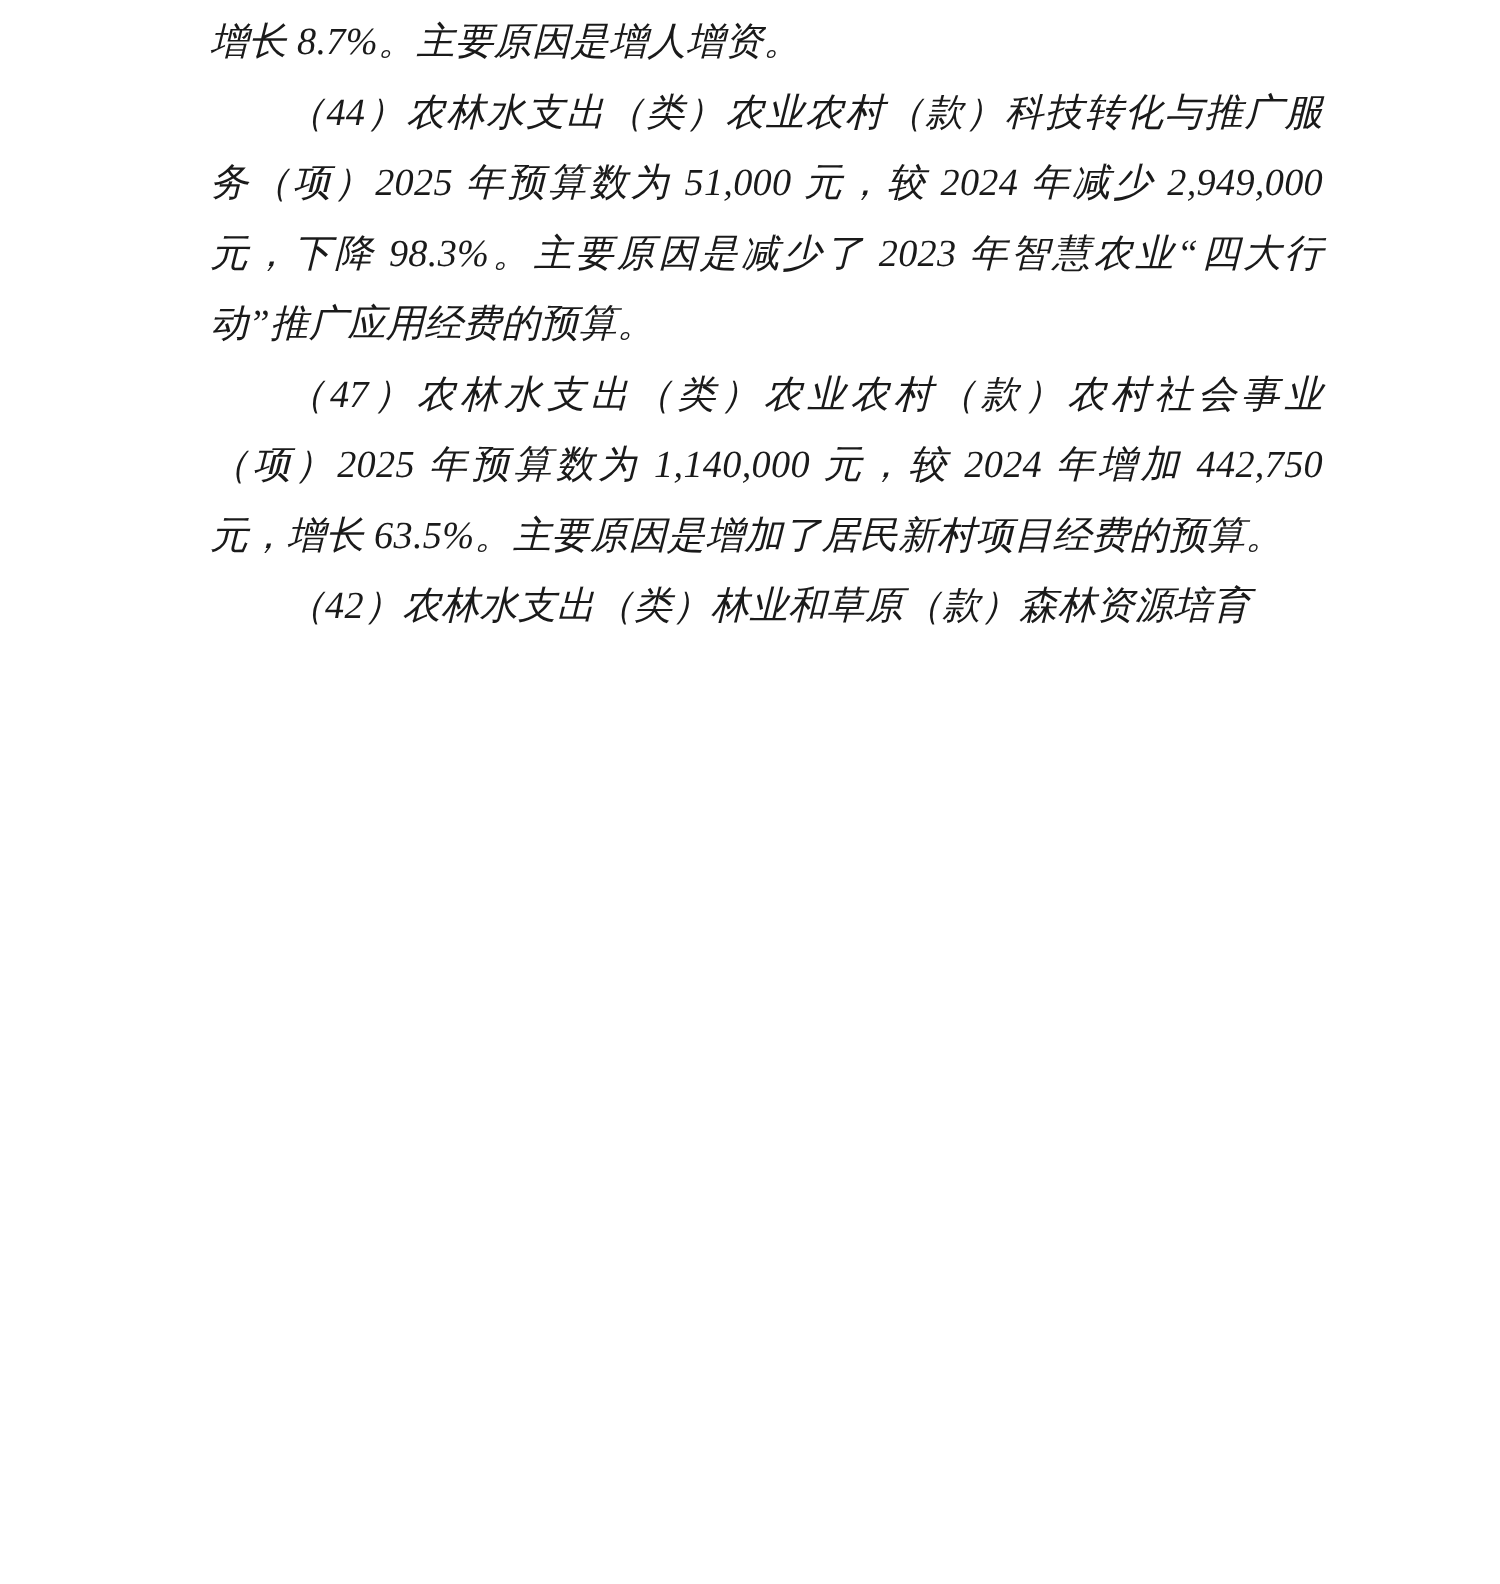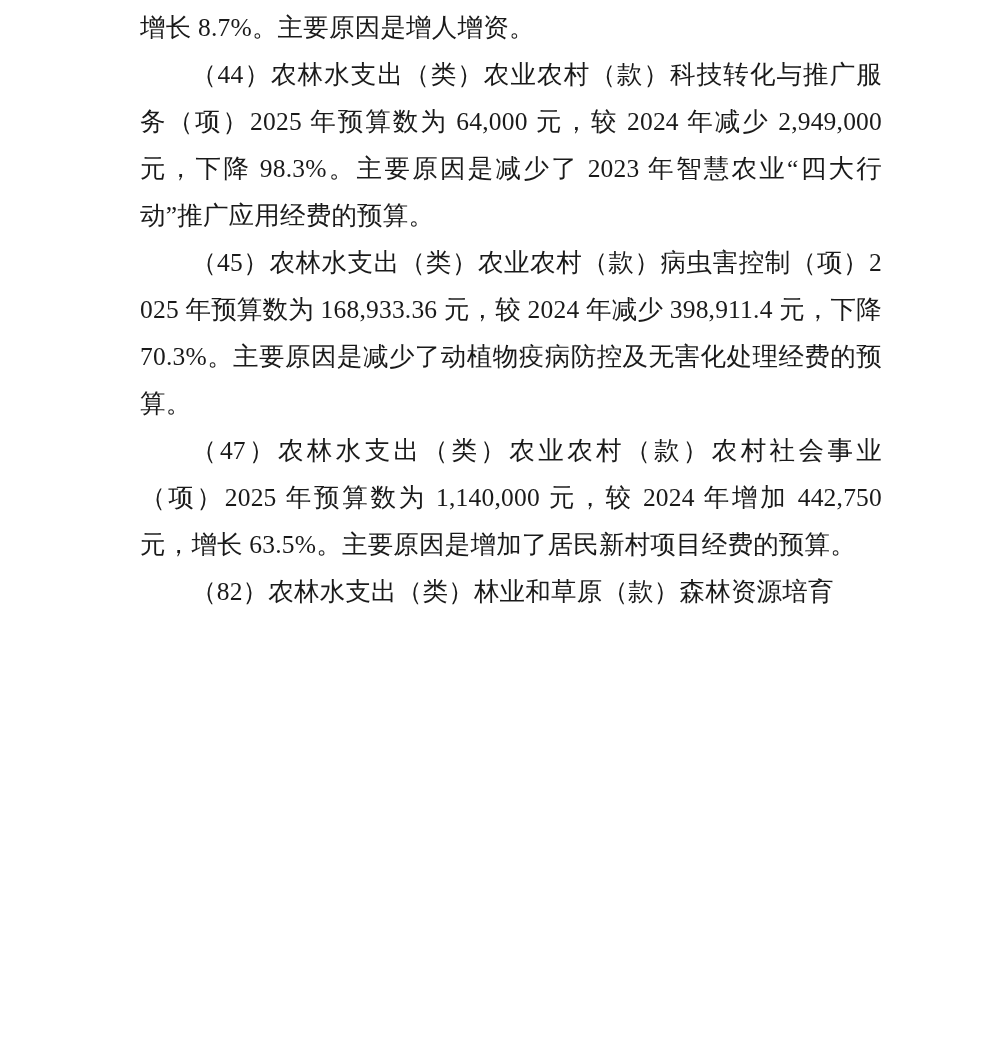--- a/index.html
+++ b/index.html
@@ -25,32 +25,32 @@
     padding-top: 4px;
   }
   p.para {
     margin: 0;
     font-size: 25.5px;
     line-height: 47px;
     text-align: justify;
     text-justify: inter-ideograph;
     letter-spacing: 0.2px;
     word-break: break-all;
+    font-style: italic;
   }
   p.indent {
     text-indent: 51px;
   }
   p.cont {
     text-indent: 0;
   }
 </style>
 </head>
 <body>
 
 <div class="page">
   <div class="doc-body">
     <p class="para cont">增长 8.7%。主要原因是增人增资。</p>
-    <p class="para indent">（44）农林水支出（类）农业农村（款）科技转化与推广服务（项）2025 年预算数为 64,000 元，较 2024 年减少 2,949,000 元，下降 98.3%。主要原因是减少了 2023 年智慧农业“四大行动”推广应用经费的预算。</p>
-    <p class="para indent">（45）农林水支出（类）农业农村（款）病虫害控制（项）2025 年预算数为 168,933.36 元，较 2024 年减少 398,911.4 元，下降 70.3%。主要原因是减少了动植物疫病防控及无害化处理经费的预算。</p>
+    <p class="para indent">（44）农林水支出（类）农业农村（款）科技转化与推广服务（项）2025 年预算数为 51,000 元，较 2024 年减少 2,949,000 元，下降 98.3%。主要原因是减少了 2023 年智慧农业“四大行动”推广应用经费的预算。</p>
     <p class="para indent">（47）农林水支出（类）农业农村（款）农村社会事业（项）2025 年预算数为 1,140,000 元，较 2024 年增加 442,750 元，增长 63.5%。主要原因是增加了居民新村项目经费的预算。</p>
-    <p class="para indent">（82）农林水支出（类）林业和草原（款）森林资源培育</p>
+    <p class="para indent">（42）农林水支出（类）林业和草原（款）森林资源培育</p>
   </div>
 </div>
 
 </body></html>

